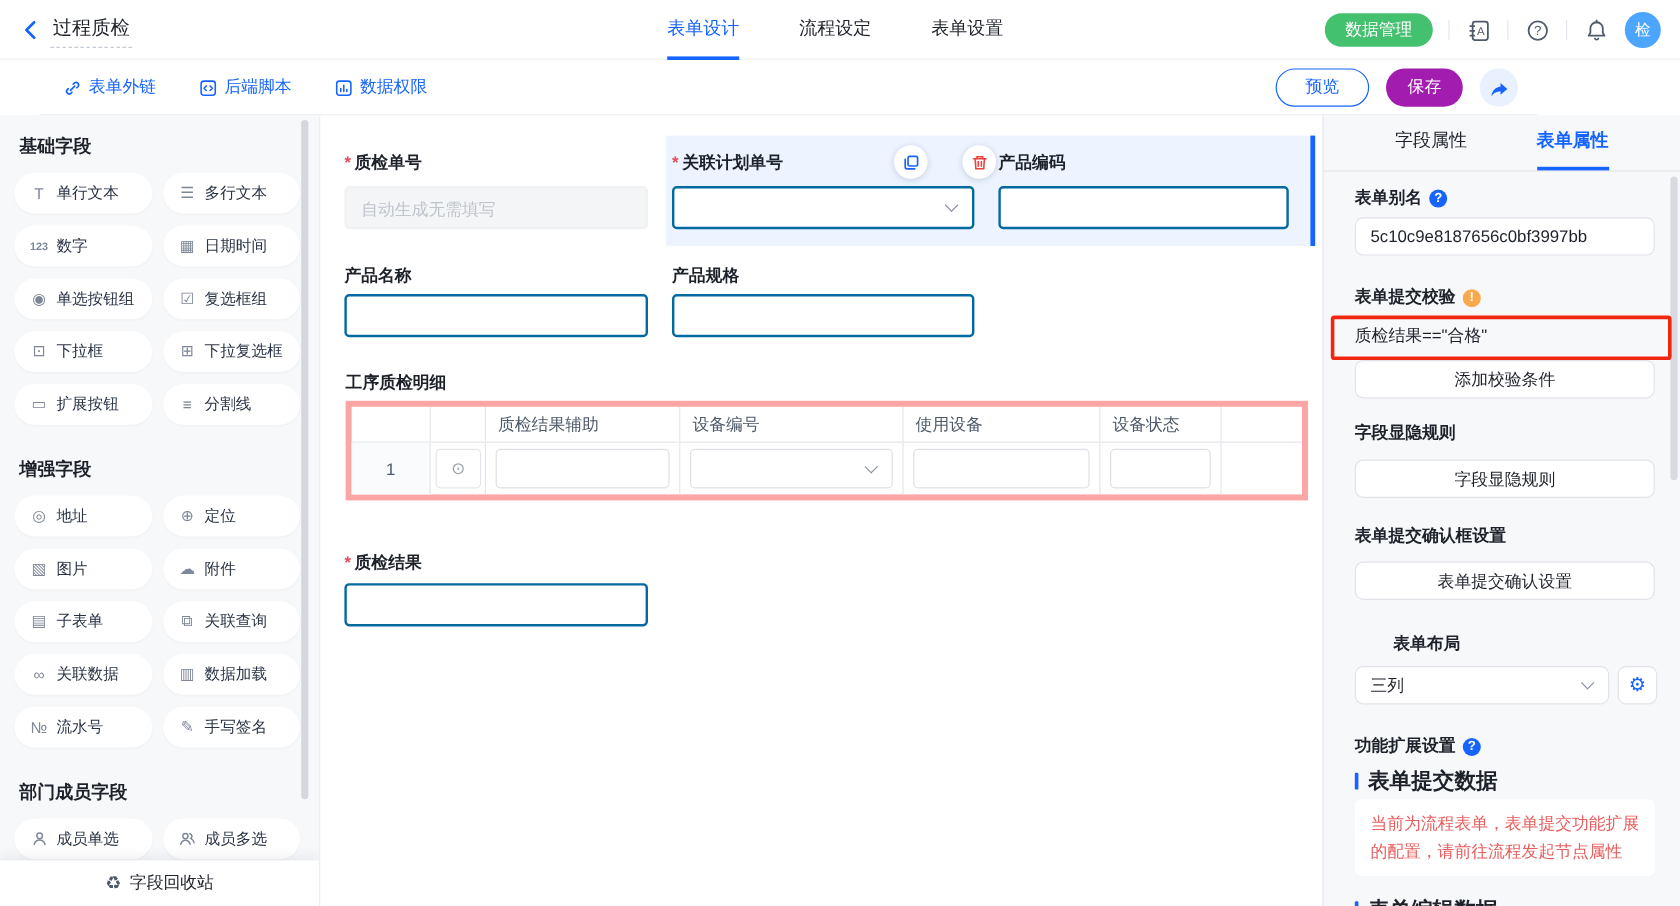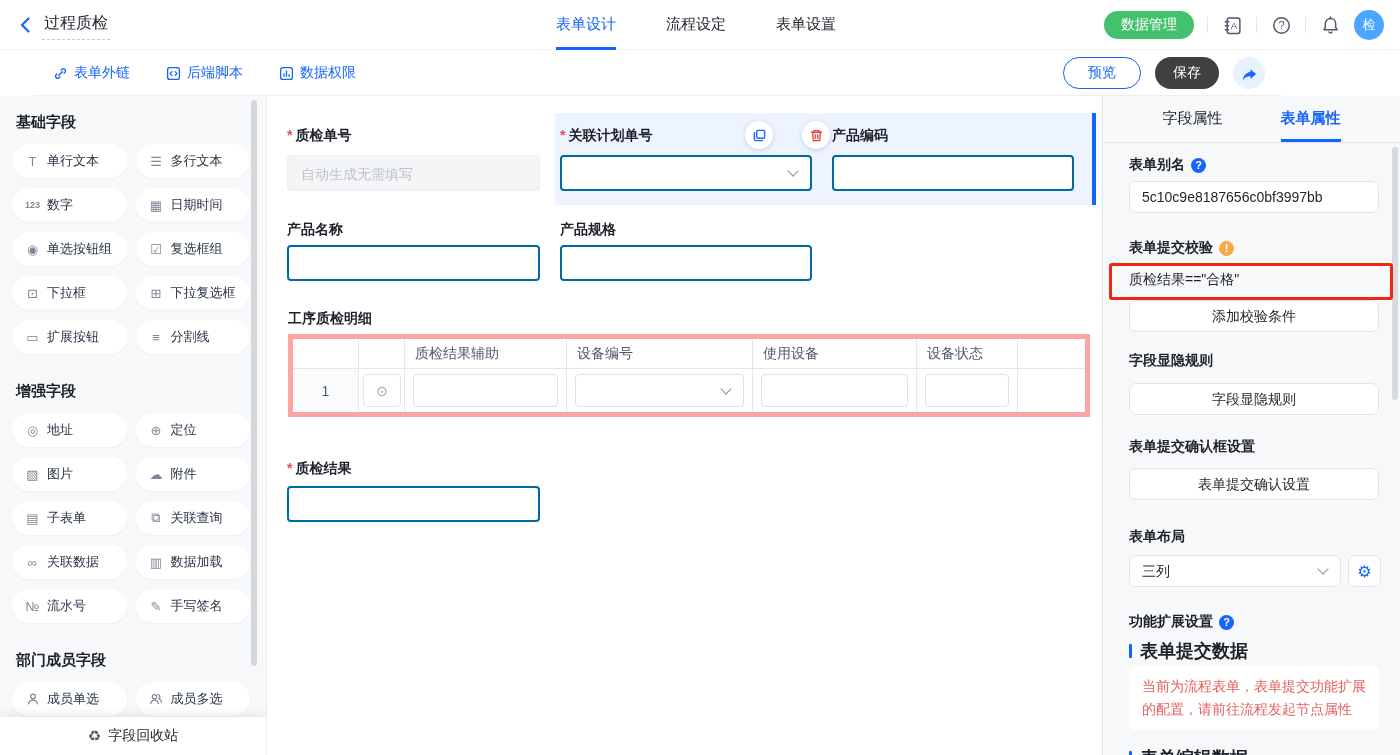--- a/index.html
+++ b/index.html
@@ -18,21 +18,21 @@
   .vdiv { width:1px; height:16px; background:#e5e6eb; }
   .icon-btn { width:22px; height:22px; display:inline-flex; align-items:center; justify-content:center; cursor:pointer; color:#4e5969; }
   .avatar { width:30px; height:30px; border-radius:50%; color:#fff; font-size:13px; display:flex; align-items:center; justify-content:center; cursor:pointer; }
 
   
   .toolbar { position:absolute; left:0; top:50px; width:1248px; height:46px; background:#fff; border-bottom:1px solid #eceef2; z-index:19;margin-left:33px; }
   .tb-links { position:absolute; left:20px; top:0; height:46px; display:flex; align-items:center; gap:36px; }
   .tb-link { display:flex; align-items:center; gap:6px; color:#1664ff; font-size:14px; cursor:pointer; }
   .tb-right { position:absolute; right:16px; top:0; height:46px; display:flex; align-items:center; gap:14px; }
   .btn-preview { width:78px; height:32px; border:1px solid #1664ff; color:#1664ff; background:#fff; border-radius:16px; font-size:14px; cursor:pointer; }
-  .btn-save { width:64px; height:32px; border:none; color:#fff; background:#404040; border-radius:16px; font-size:14px; cursor:pointer; }
+  .btn-save { width:64px; height:32px; border:none; color:#fff; background:#a21caf; border-radius:16px; font-size:14px; cursor:pointer; }
   .btn-share { width:32px; height:32px; border-radius:50%; background:#e9f1ff; display:flex; align-items:center; justify-content:center; cursor:pointer; }
 
   
   .sidebar { position:absolute; left:0; top:96px; width:267px; height:659px; background:#f7f8fa; border-right:1px solid #ebedf0; overflow:hidden; }
   .sb-inner { padding:17px 16px 0 12px; }
   .sb-title { font-size:15px; font-weight:700; color:#1d2129; margin:0 0 12px 4px; }
   .sb-section { margin-bottom:28px; }
   .sb-grid { display:grid; grid-template-columns:1fr 1fr; column-gap:9px; row-gap:10px; }
   .pill { height:34px; background:#fff; border-radius:17px; display:flex; align-items:center; padding-left:13px; gap:7px; font-size:13px; color:#2a3345; cursor:grab; box-shadow:0 1px 2px rgba(30,40,60,.04); white-space:nowrap; }
   .pill .fi { color:#7e8798; font-size:13px; min-width:15px; display:inline-flex; align-items:center; justify-content:center; }
@@ -396,21 +396,21 @@
   <div class="p-label" style="top:256px;">
       <span>字段显隐规则</span>
     </div>
   <div class="p-btn" style="top:287px;">字段显隐规则</div>
 
   <div class="p-label" style="top:342px;">
       <span>表单提交确认框设置</span>
     </div>
   <div class="p-btn" style="top:372px;">表单提交确认设置</div>
 
-  <div class="p-label" style="top:432px;">
+  <div class="p-label" style="top:432px;margin-left:32px;">
       <span>表单布局</span>
     </div>
   <div class="p-select" style="top:459px;">
     <span>三列</span>
     <span class="sel-chevron"></span>
   </div>
   <div class="gear-btn" style="top:459px;">
     <span>⚙</span>
   </div>
 

